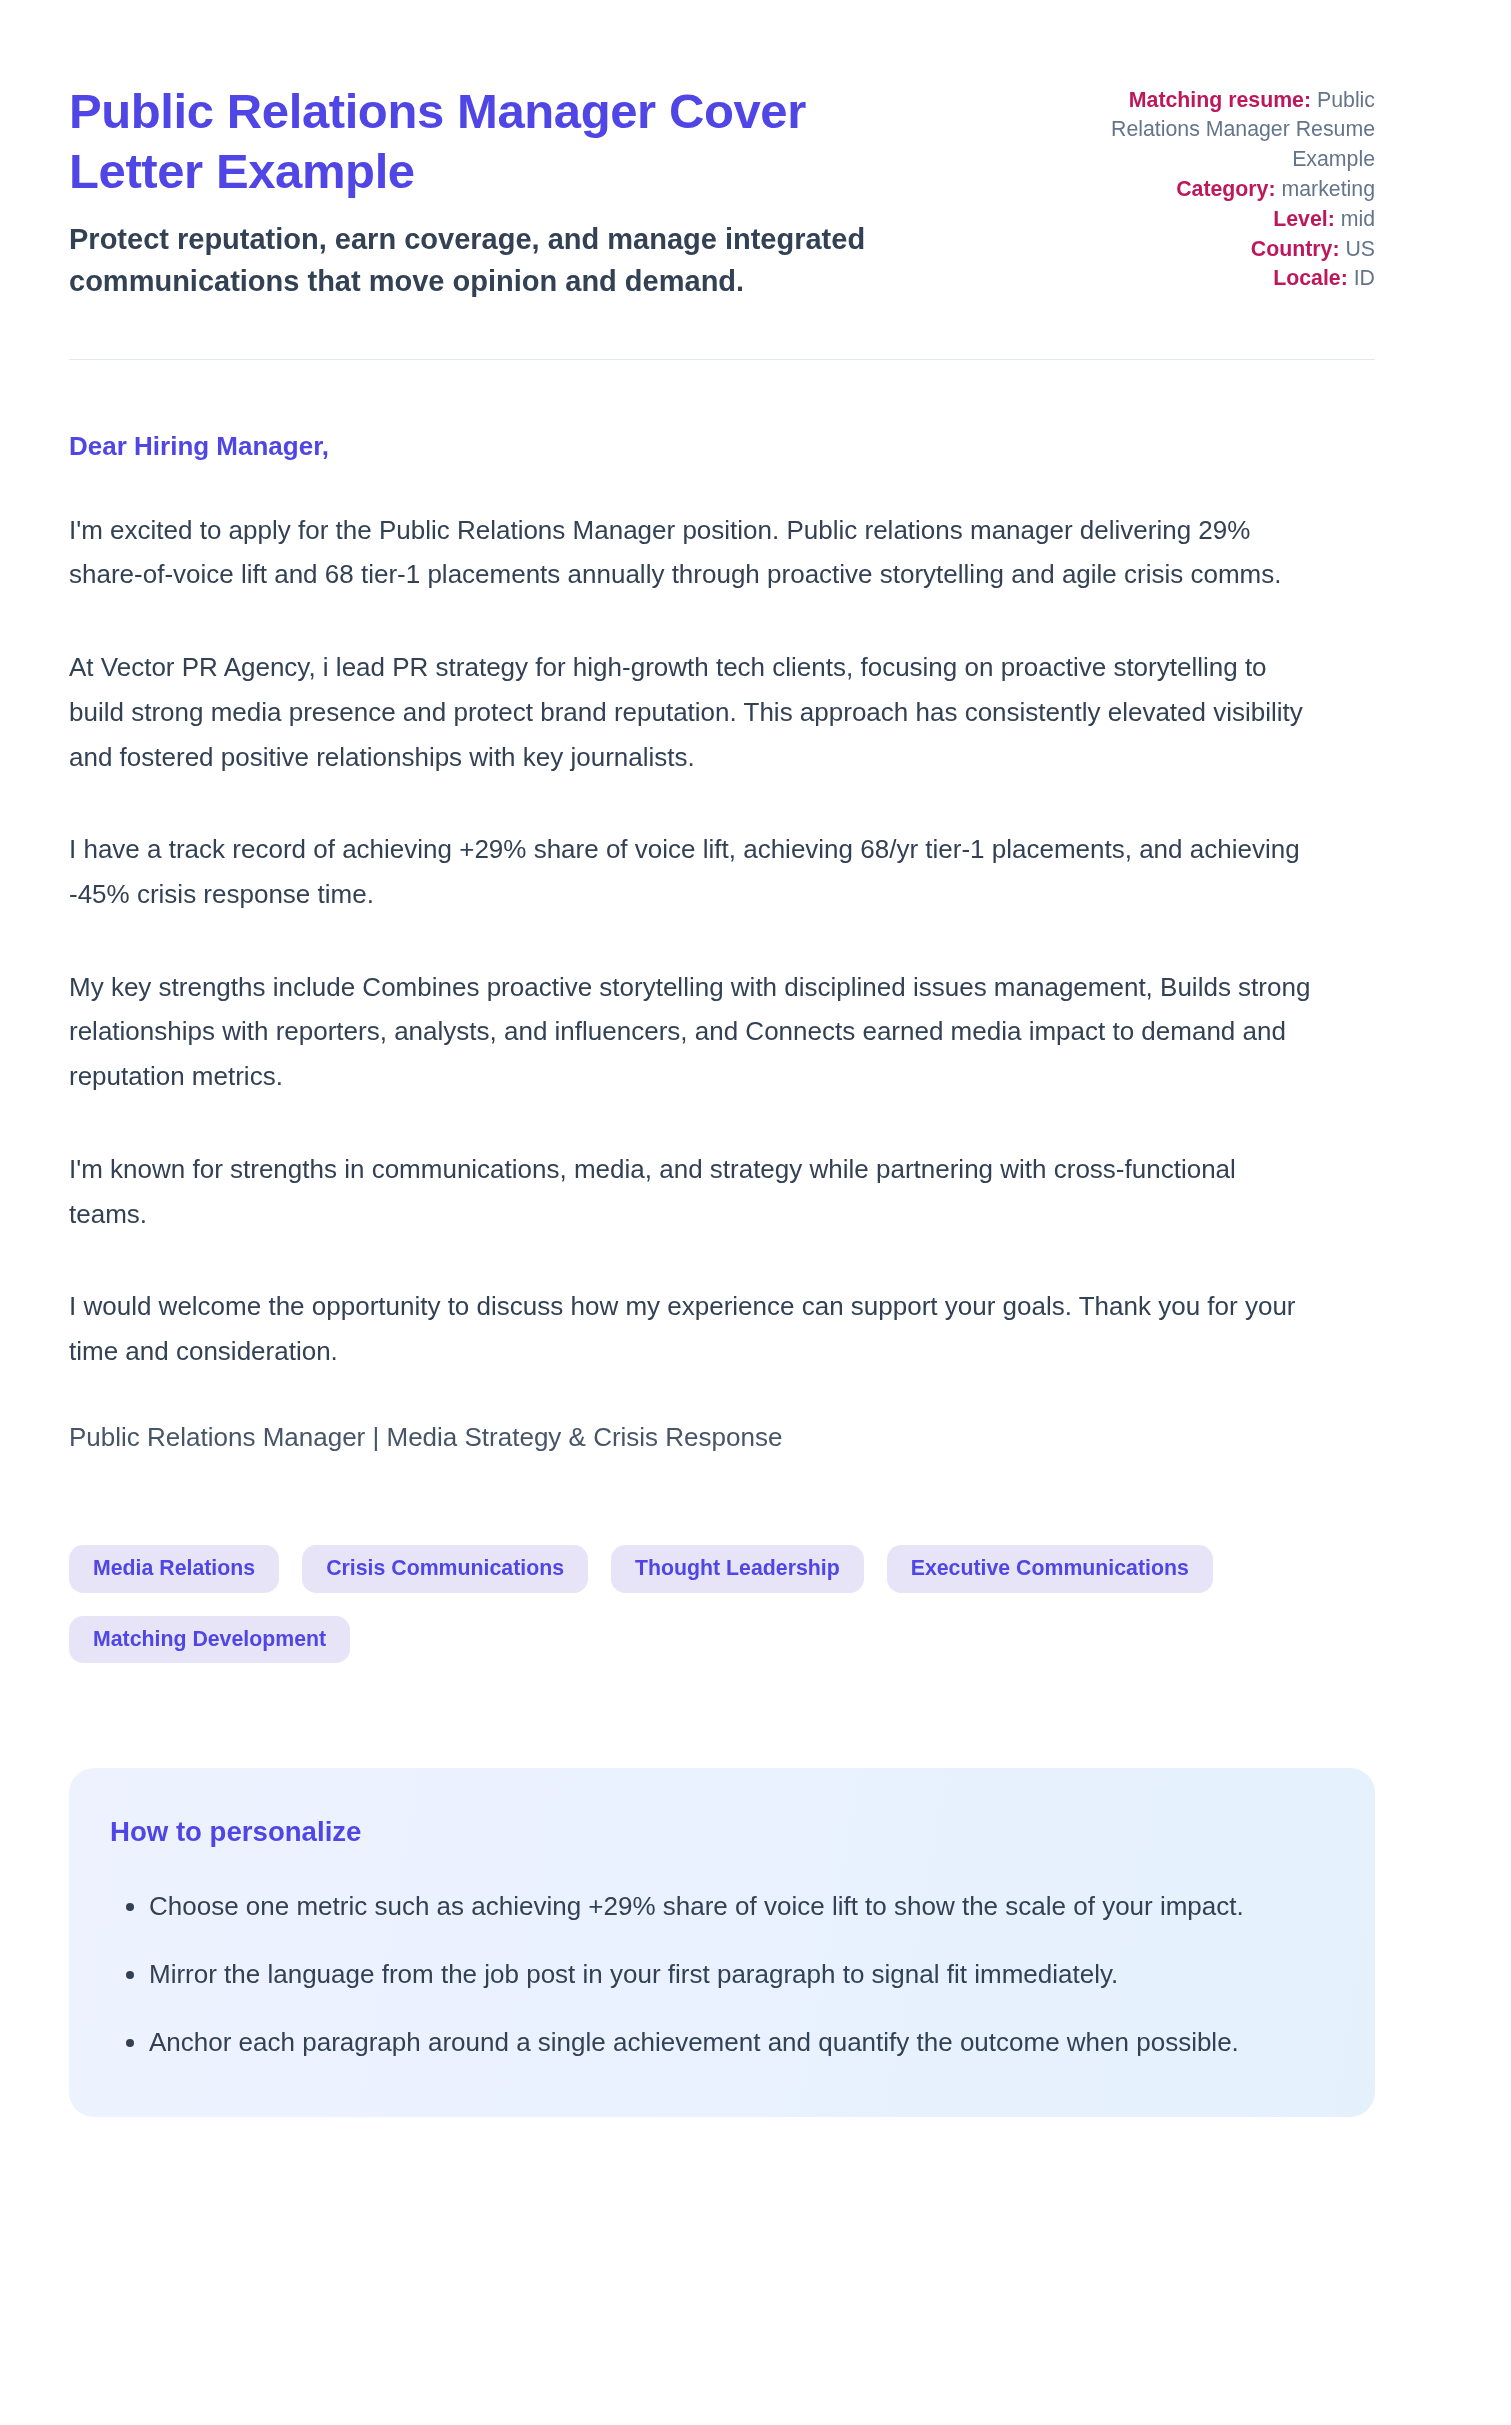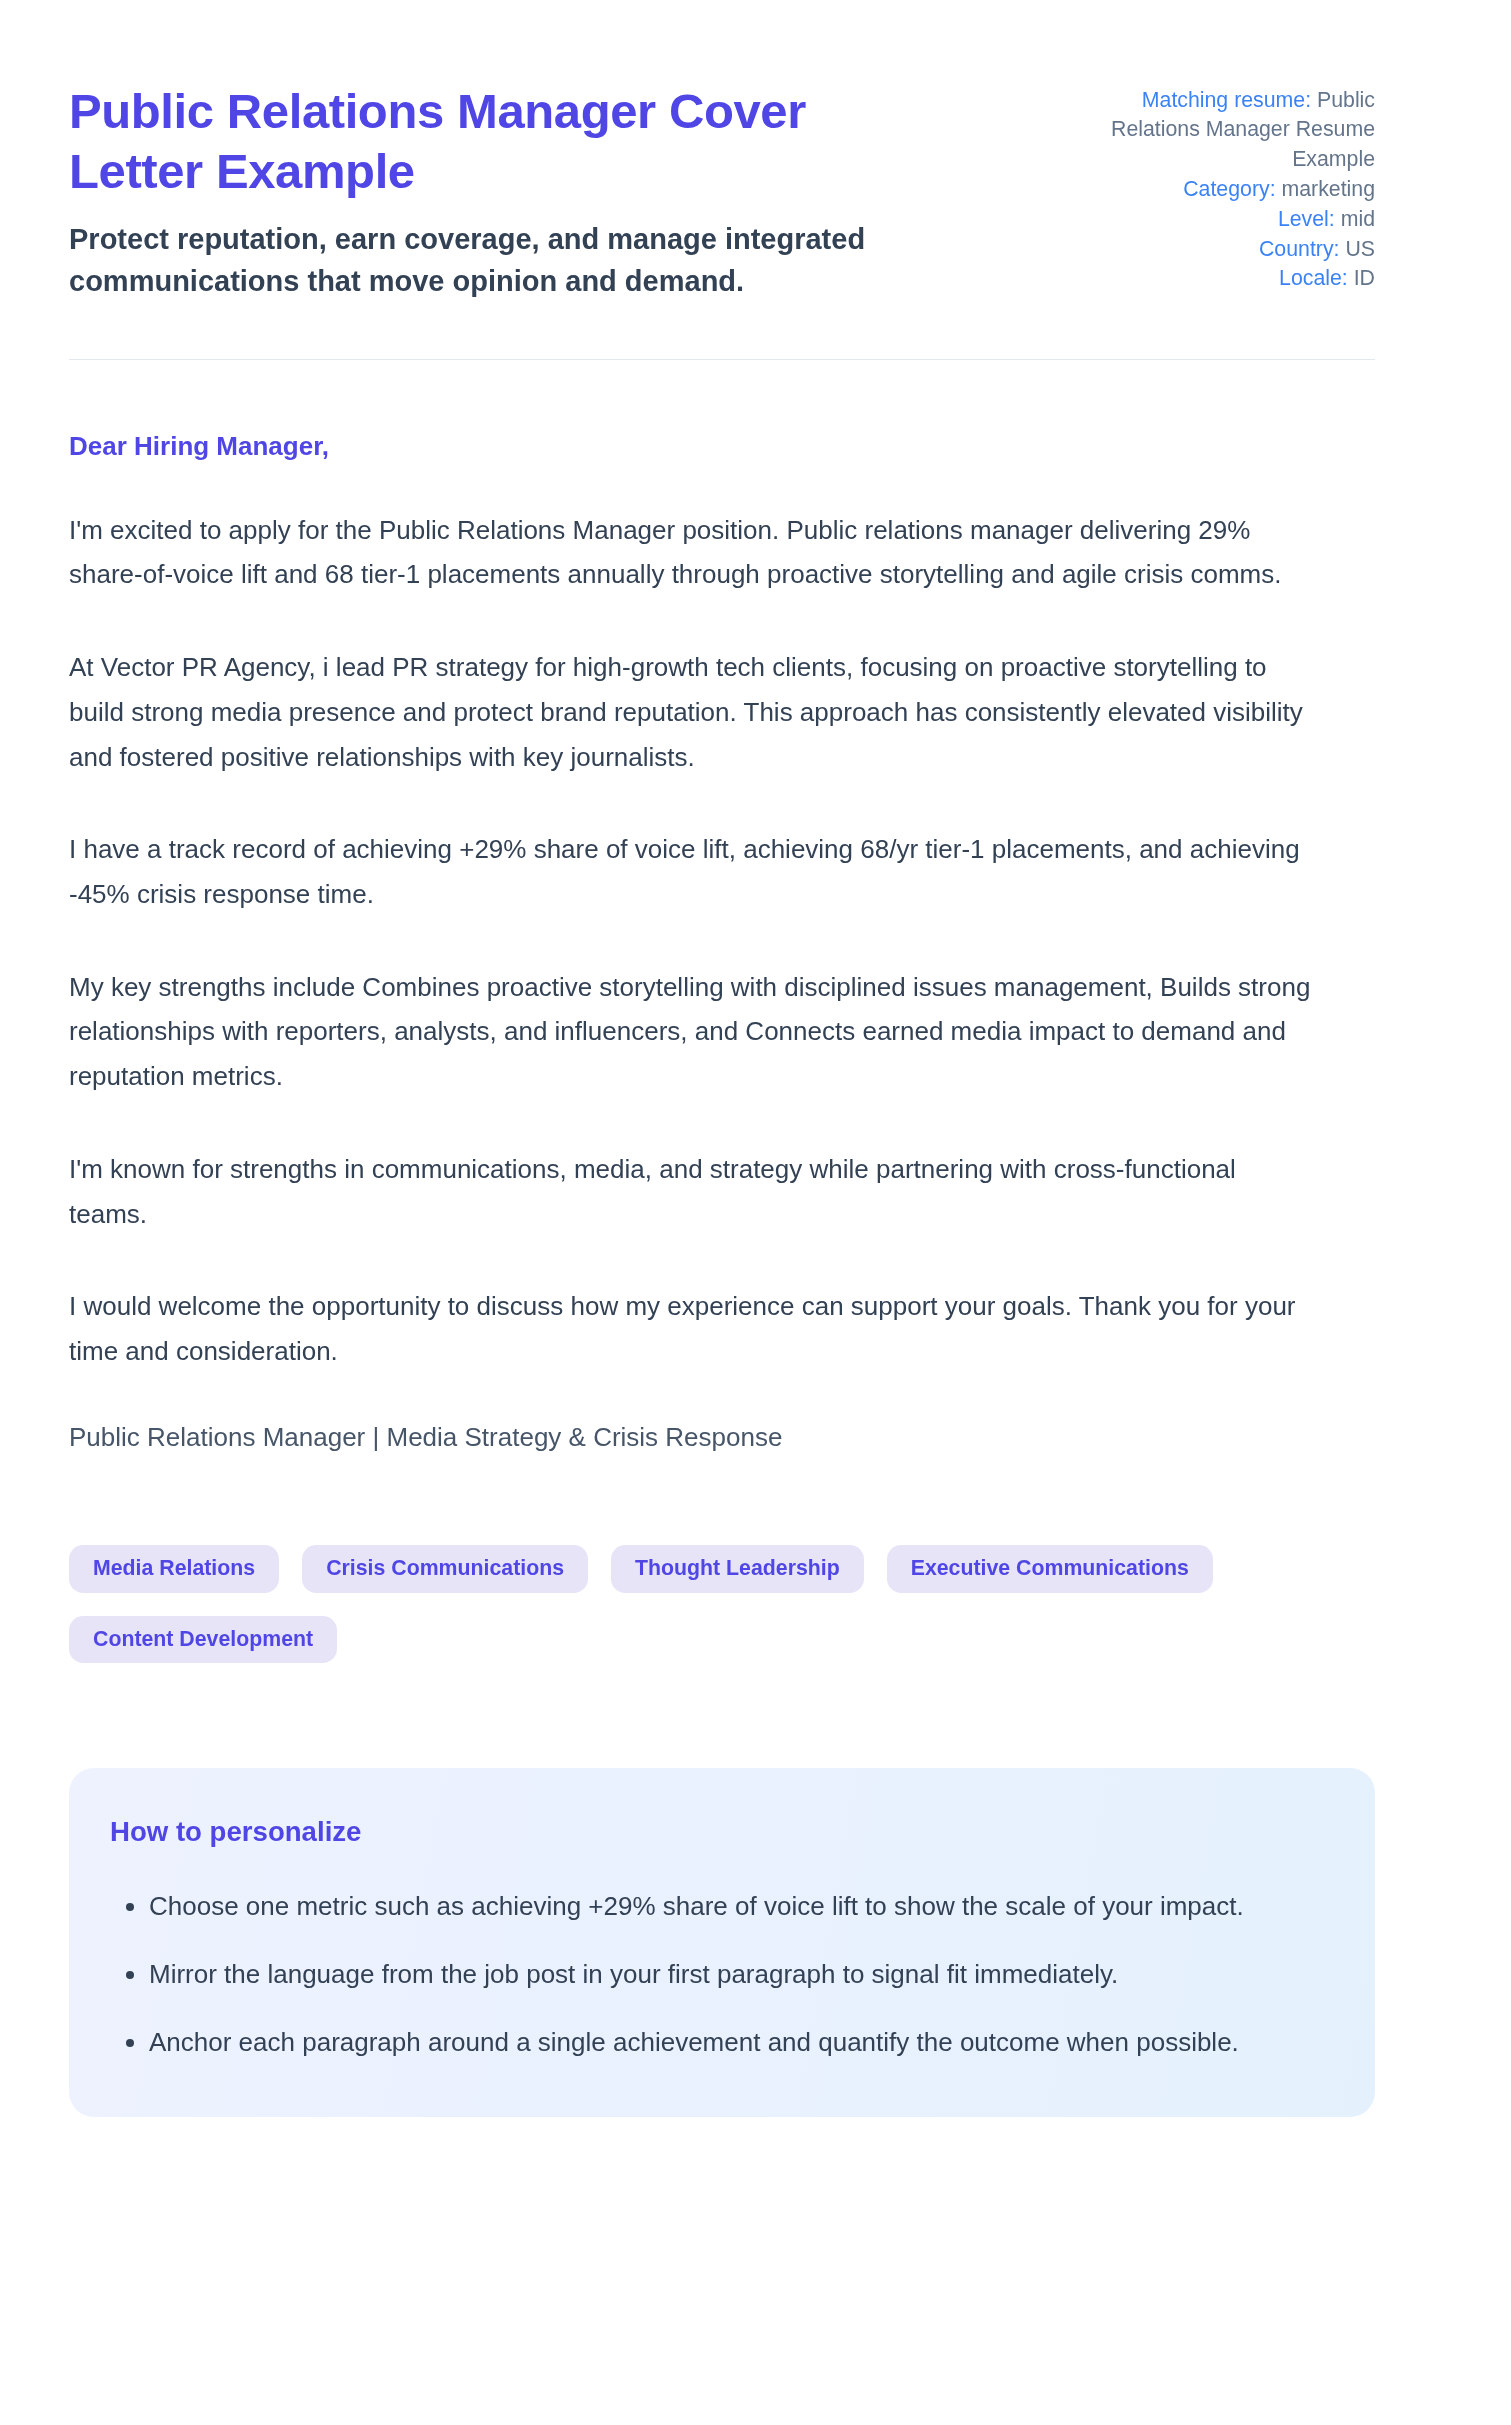--- a/index.html
+++ b/index.html
@@ -31,21 +31,21 @@
   }
   .meta {
     width: 307px;
     flex: 0 0 auto;
     text-align: right;
     font-size: 21.3px;
     line-height: 1.4;
     color: #64748b;
     padding-top: 3.6px;
   }
-  .meta-label { color: #3b82f6; font-weight: 400; }
+  .meta-label { color: #be185d; font-weight: 700; }
 
   .divider { border: none; border-top: 1.8px solid #e2e8f0; margin-top: 57px; }
 
   
   .letter { margin-top: 71px; }
   .salutation {
     color: var(--accent, #4f46e5);
     font-weight: 700;
     font-size: 26px;
     margin-bottom: 46px;
@@ -134,21 +134,21 @@
     <p class="para">I'm known for strengths in communications, media, and strategy while partnering with cross-functional teams.</p>
     <p class="para">I would welcome the opportunity to discuss how my experience can support your goals. Thank you for your time and consideration.</p>
     <p class="sig-role">Public Relations Manager | Media Strategy &amp; Crisis Response</p>
   </section>
 
   <div class="tags">
     <span class="tag">Media Relations</span>
     <span class="tag">Crisis Communications</span>
     <span class="tag">Thought Leadership</span>
     <span class="tag">Executive Communications</span>
-    <span class="tag">Content Development</span>
+    <span class="tag">Matching Development</span>
   </div>
 
   <section class="tips-card">
     <h2 class="tips-title">How to personalize</h2>
     <ul class="tips-list">
       <li>Choose one metric such as achieving +29% share of voice lift to show the scale of your impact.</li>
       <li>Mirror the language from the job post in your first paragraph to signal fit immediately.</li>
       <li>Anchor each paragraph around a single achievement and quantify the outcome when possible.</li>
     </ul>
   </section>

